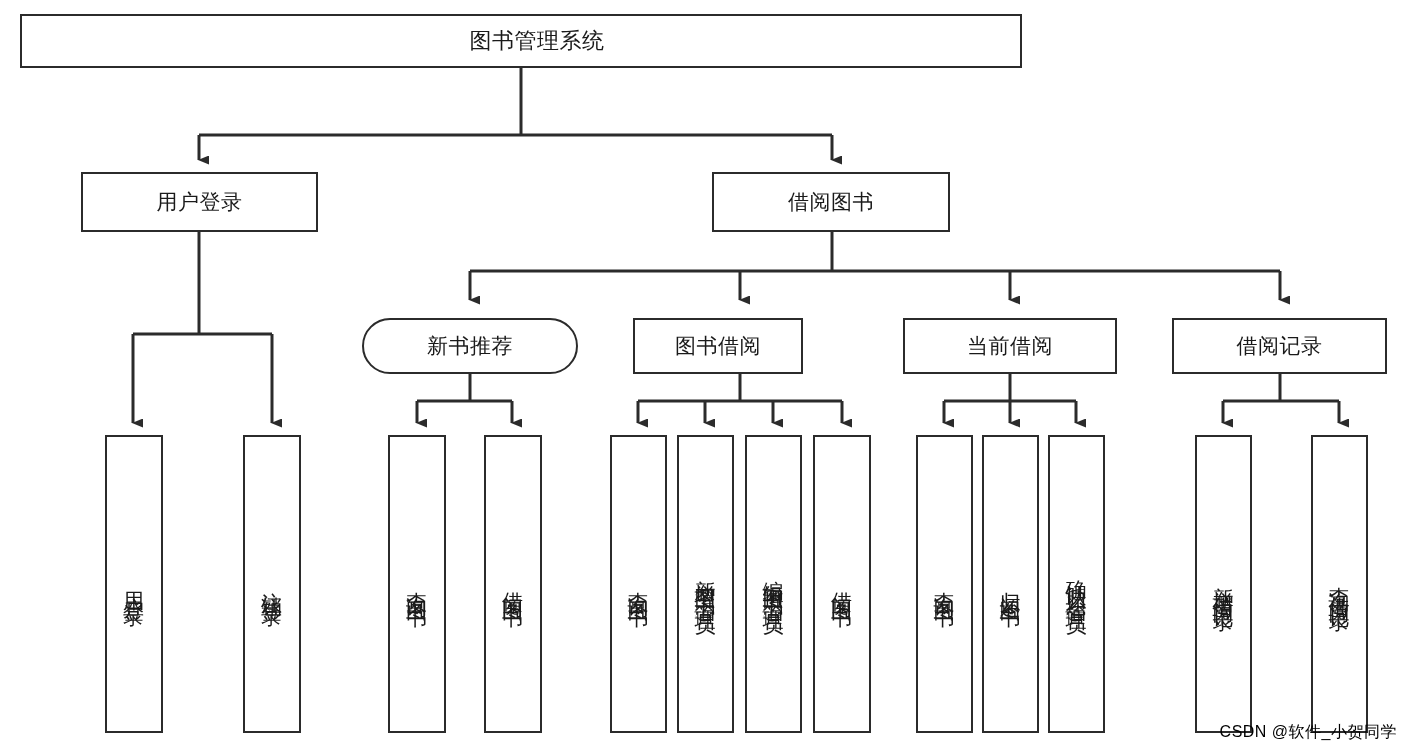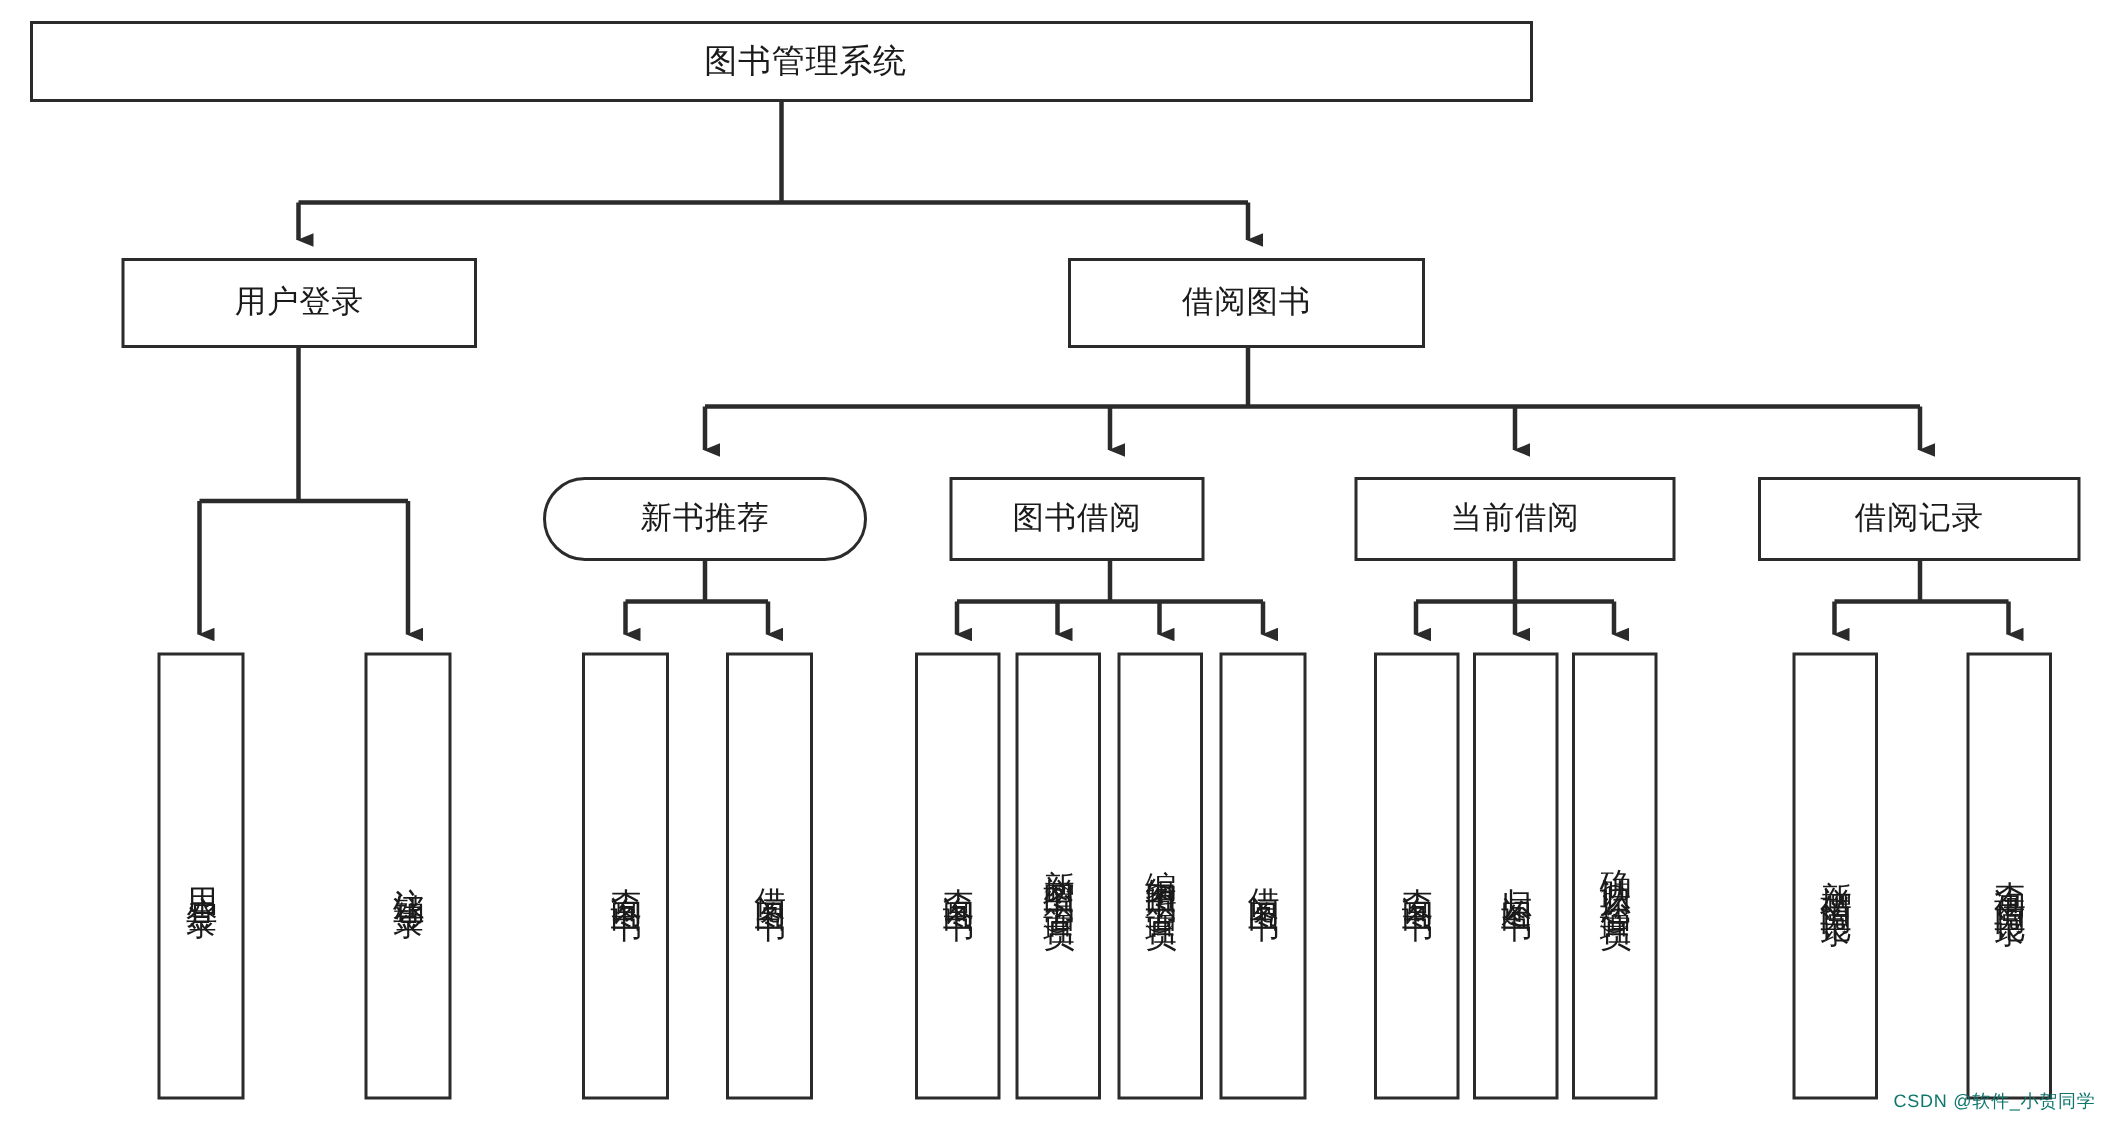--- a/index.html
+++ b/index.html
@@ -56,22 +56,22 @@
     line-height: 1;
     white-space: nowrap;
   }
   .node-box.root .node-label {
     font-size: 22px;
   }
   #watermark {
     position: absolute;
     right: 8px;
     bottom: 4px;
-    color: #0f766e;
-    font-size: 12px;
+    color: #000000;
+    font-size: 16px;
     letter-spacing: 0.5px;
     white-space: nowrap;
     pointer-events: none;
   }
 </style>
 </head>
 <body>
 
 <div id="canvas">
 

